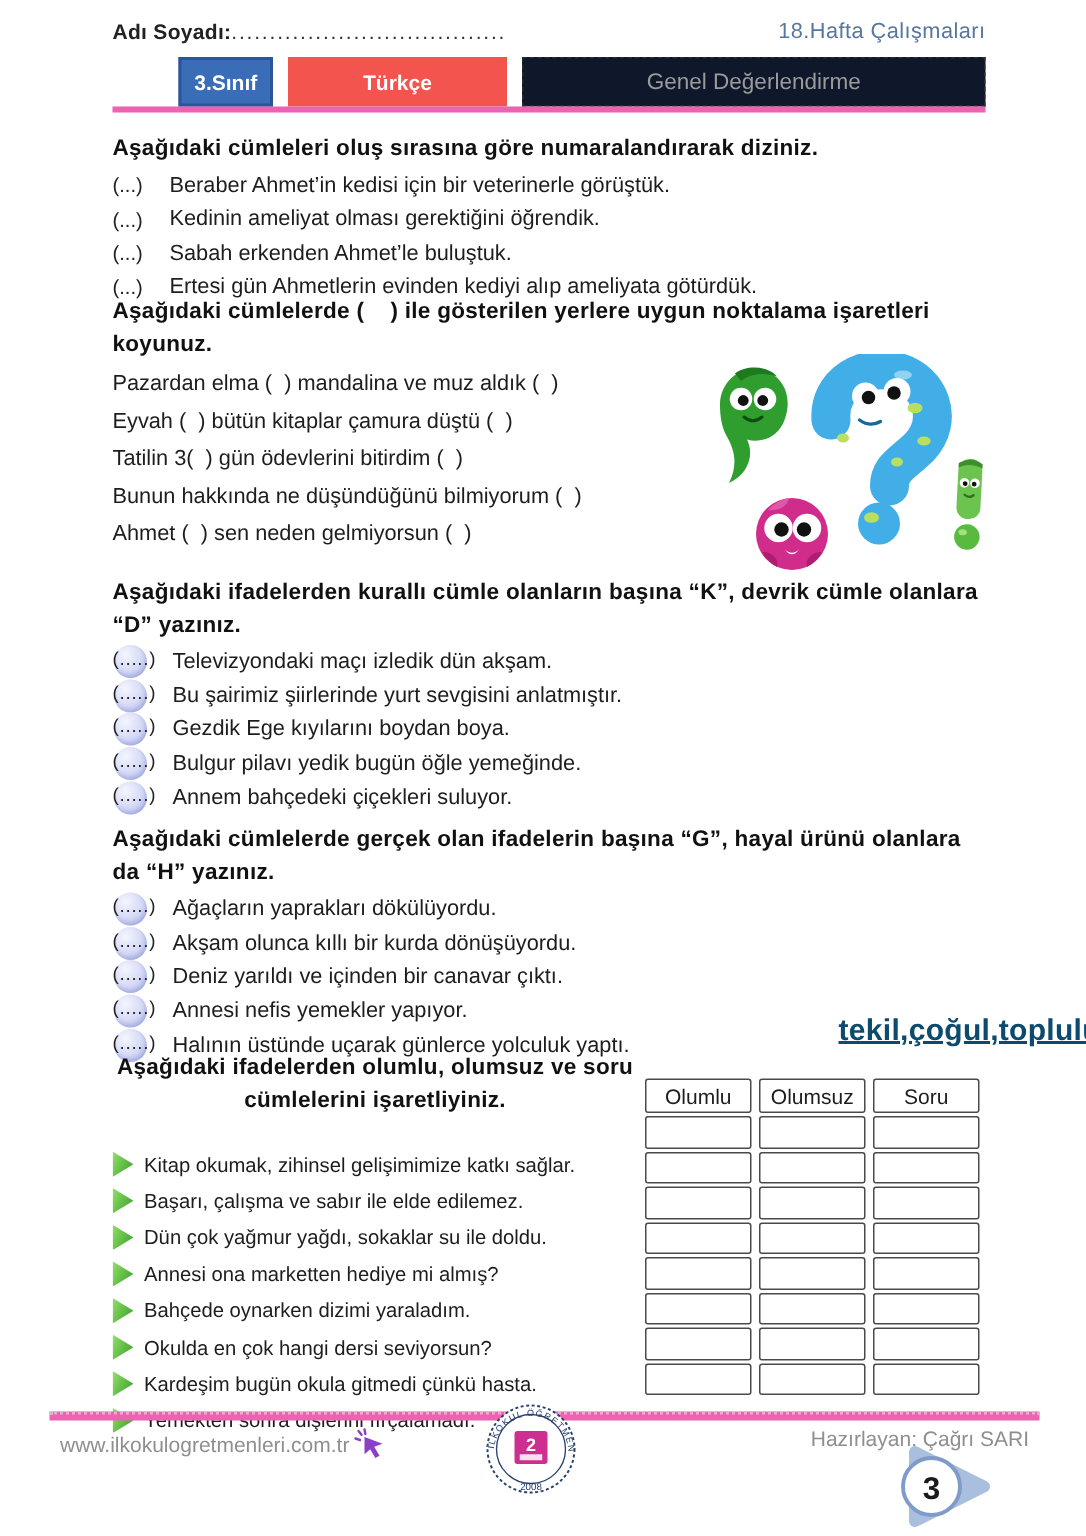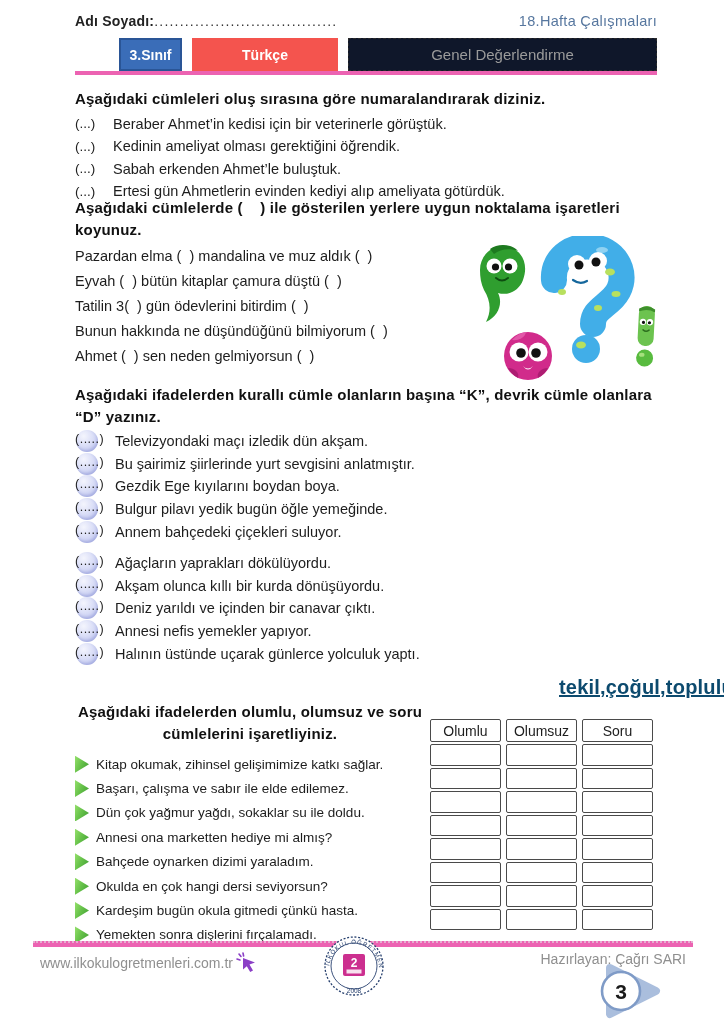--- a/index.html
+++ b/index.html
@@ -110,32 +110,33 @@
     <div class="items">
       <div class="qitem"><span class="ansbubble"><span class="circ"></span><span class="par">(.....)</span></span><span>Televizyondaki maçı izledik dün akşam.</span></div>
       <div class="qitem"><span class="ansbubble"><span class="circ"></span><span class="par">(.....)</span></span><span>Bu şairimiz şiirlerinde yurt sevgisini anlatmıştır.</span></div>
       <div class="qitem"><span class="ansbubble"><span class="circ"></span><span class="par">(.....)</span></span><span>Gezdik Ege kıyılarını boydan boya.</span></div>
       <div class="qitem"><span class="ansbubble"><span class="circ"></span><span class="par">(.....)</span></span><span>Bulgur pilavı yedik bugün öğle yemeğinde.</span></div>
       <div class="qitem"><span class="ansbubble"><span class="circ"></span><span class="par">(.....)</span></span><span>Annem bahçedeki çiçekleri suluyor.</span></div>
     </div>
   </div>
 
   <div class="sec s4" style="top:549px;">
+    <div class="qtitle">Aşağıdaki cümlelerde gerçek olan ifadelerin başına “G”, hayal ürünü olanlara da “H” yazınız.</div>
     <div class="items">
       <div class="qitem"><span class="ansbubble"><span class="circ"></span><span class="par">(.....)</span></span><span>Ağaçların yaprakları dökülüyordu.</span></div>
       <div class="qitem"><span class="ansbubble"><span class="circ"></span><span class="par">(.....)</span></span><span>Akşam olunca kıllı bir kurda dönüşüyordu.</span></div>
       <div class="qitem"><span class="ansbubble"><span class="circ"></span><span class="par">(.....)</span></span><span>Deniz yarıldı ve içinden bir canavar çıktı.</span></div>
       <div class="qitem"><span class="ansbubble"><span class="circ"></span><span class="par">(.....)</span></span><span>Annesi nefis yemekler yapıyor.</span></div>
       <div class="qitem"><span class="ansbubble"><span class="circ"></span><span class="par">(.....)</span></span><span>Halının üstünde uçarak günlerce yolculuk yaptı.</span></div>
     </div>
   </div>
 
   <div class="sec s5i" style="top:701px;width:352px;text-align:center;">
     <div class="qtitle" style="max-width:350px;">Aşağıdaki ifadelerden olumlu, olumsuz ve soru cümlelerini işaretliyiniz.</div>
-    <div class="items" style="margin-top:8px;">
+    <div class="items" style="margin-top:20px;">
       <div class="qitem"><span class="tri"></span><span>Kitap okumak, zihinsel gelişimimize katkı sağlar.</span></div>
       <div class="qitem"><span class="tri"></span><span>Başarı, çalışma ve sabır ile elde edilemez.</span></div>
       <div class="qitem"><span class="tri"></span><span>Dün çok yağmur yağdı, sokaklar su ile doldu.</span></div>
       <div class="qitem"><span class="tri"></span><span>Annesi ona marketten hediye mi almış?</span></div>
       <div class="qitem"><span class="tri"></span><span>Bahçede oynarken dizimi yaraladım.</span></div>
       <div class="qitem"><span class="tri"></span><span>Okulda en çok hangi dersi seviyorsun?</span></div>
       <div class="qitem"><span class="tri"></span><span>Kardeşim bugün okula gitmedi çünkü hasta.</span></div>
       <div class="qitem"><span class="tri"></span><span>Yemekten sonra dişlerini fırçalamadı.</span></div>
     </div>
   </div>

